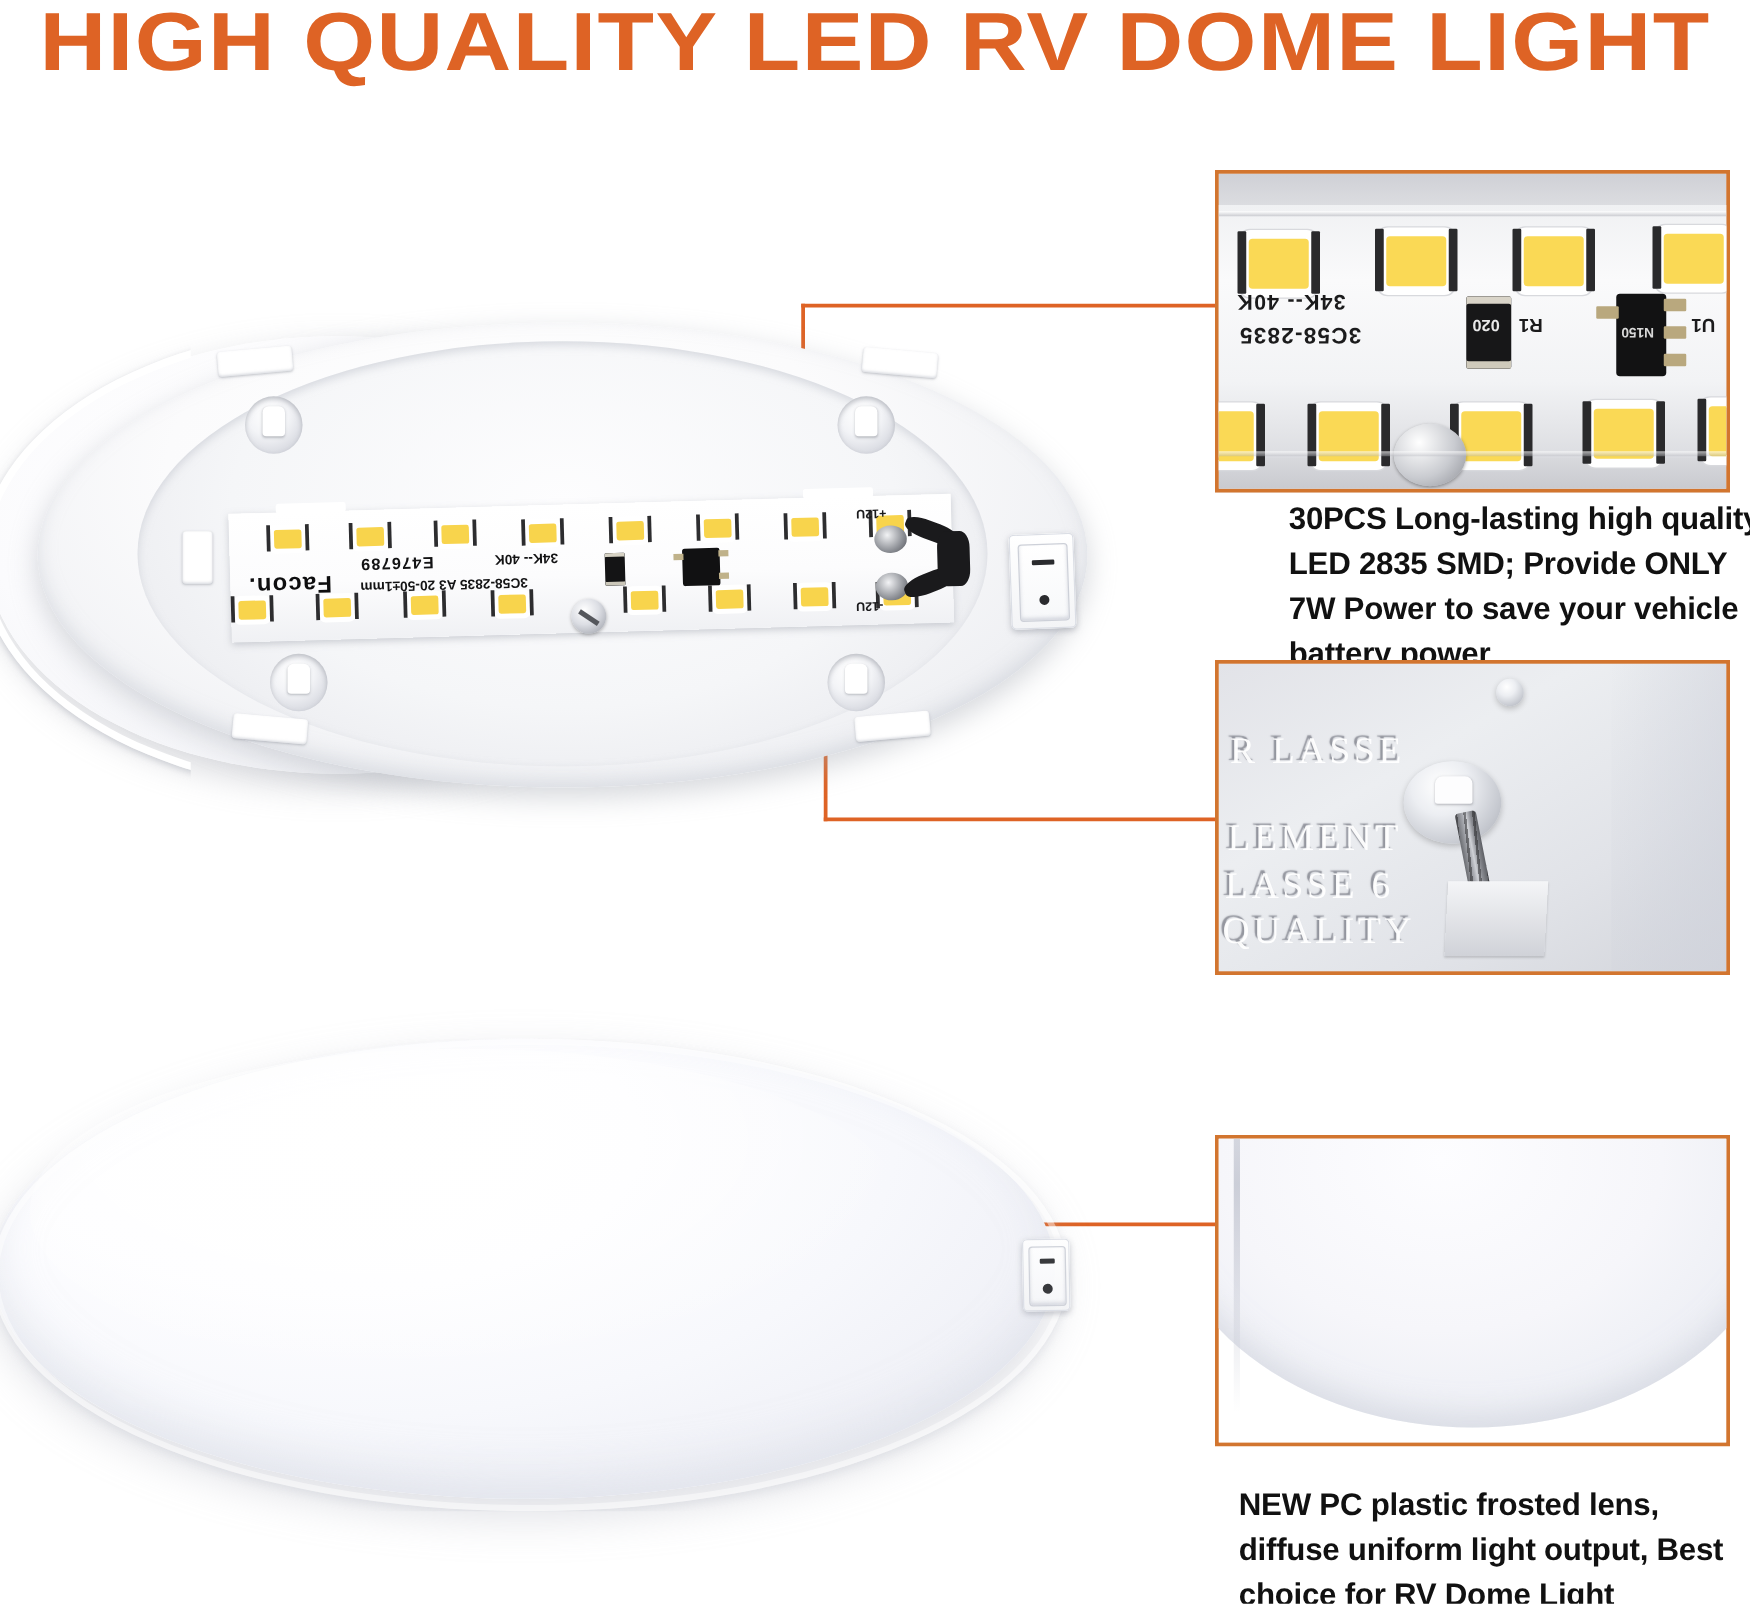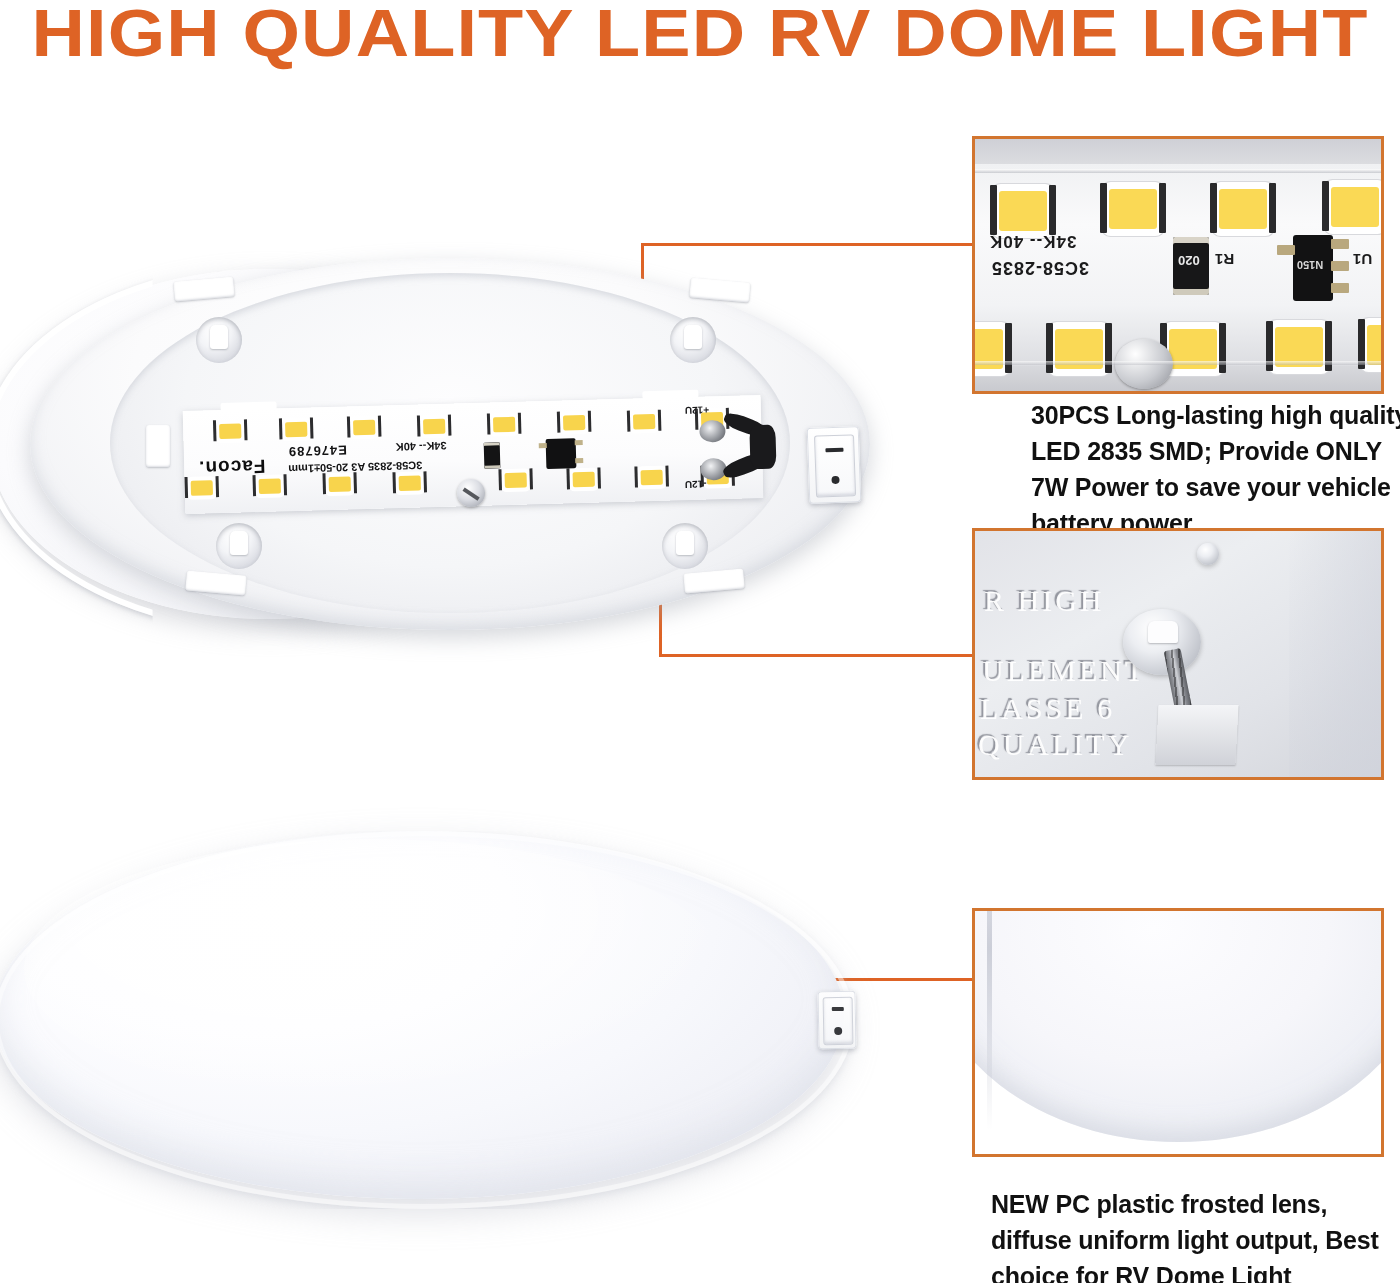--- a/index.html
+++ b/index.html
@@ -431,22 +431,22 @@
 
       <div class="seam" style="top:222px;opacity:.7;"></div>
     </div>
   </div>
 
   <div class="caption" style="left:991px;top:397px;width:392px;margin-left:40px;">30PCS Long-lasting high quality LED 2835 SMD; Provide ONLY 7W Power to save your vehicle battery power</div>
 
   <div class="panel" style="left:972px;top:528px;width:406px;height:246px;">
     <div class="screw-macro">
 
-      <div class="emboss" style="left:8px;top:52px;">R HIGH</div>
-      <div class="emboss" style="left:6px;top:122px;">ULEMENT</div>
+      <div class="emboss" style="left:8px;top:52px;">R LASSE</div>
+      <div class="emboss" style="left:6px;top:122px;">LEMENT</div>
       <div class="emboss" style="left:4px;top:160px;">LASSE 6</div>
       <div class="emboss" style="left:2px;top:196px;">QUALITY</div>
 
       <div class="boss" style="left:222px;top:12px;width:22px;height:22px;"></div>
 
       <div class="boss" style="left:148px;top:78px;width:78px;height:66px;">
         <div class="bossinner"></div>
       </div>
 
       <div class="screw-body" style="left:196px;top:118px;width:17px;height:78px;transform:rotate(-11deg);">

